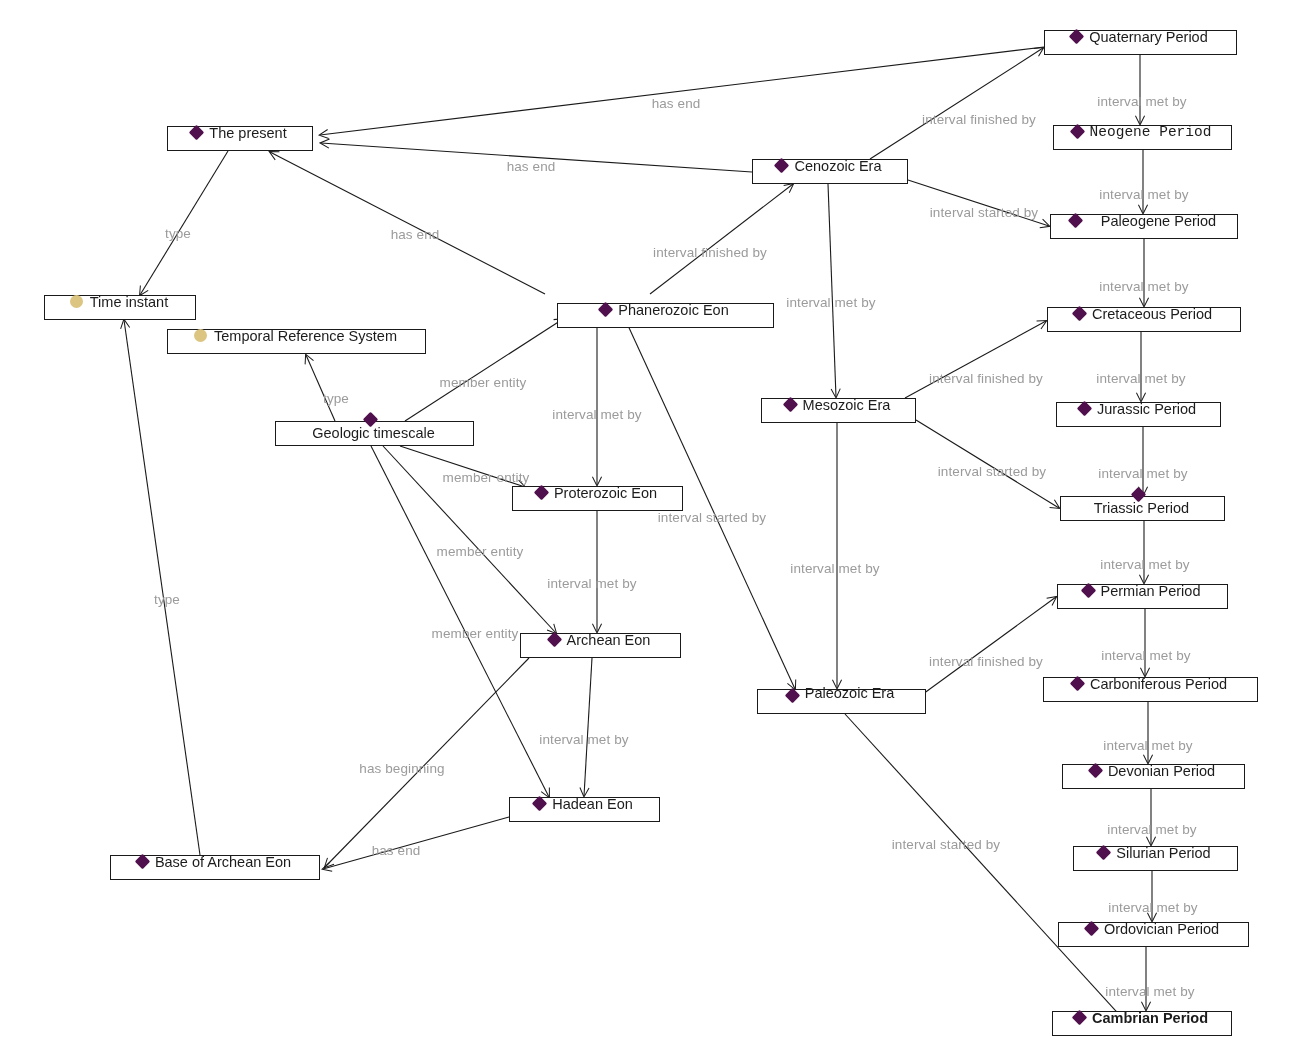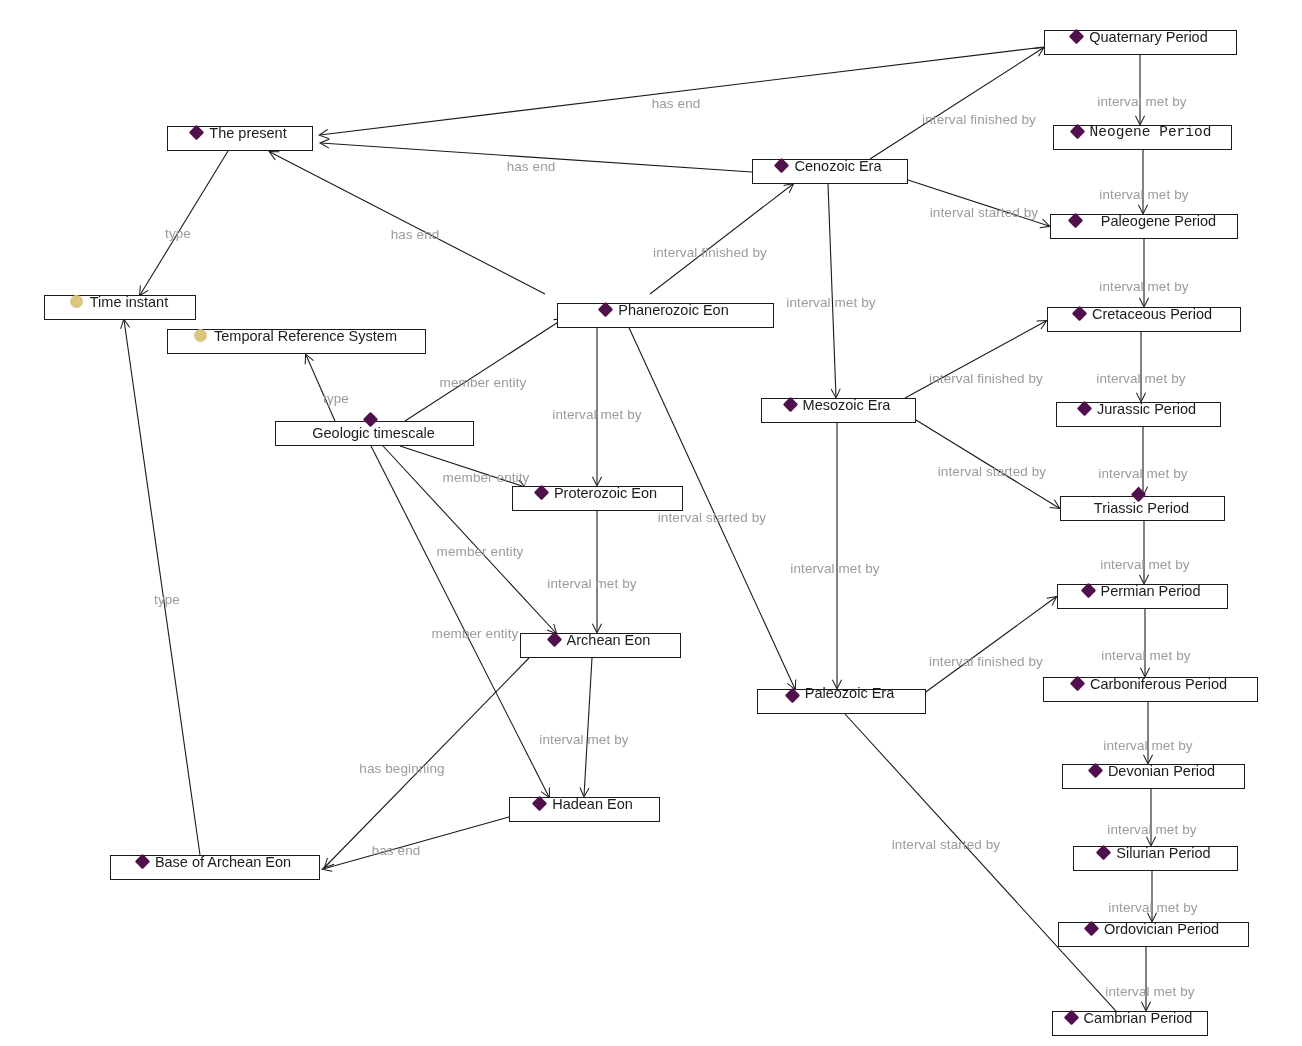--- a/index.html
+++ b/index.html
@@ -251,18 +251,18 @@
         <span class="label">Devonian Period</span>
       </div>
       <div class="node centered" style="left: 1073px; top: 846px; width: 165px;">
         <span class="glyph individual"></span>
         <span class="label">Silurian Period</span>
       </div>
       <div class="node centered" style="left: 1058px; top: 922px; width: 191px;">
         <span class="glyph individual"></span>
         <span class="label">Ordovician Period</span>
       </div>
-      <div class="node centered" style="left: 1052px; top: 1011px; width: 156px;">
+      <div class="node centered" style="left: 1052px; top: 1011px; width: 180px; font-weight: bold;">
         <span class="glyph individual"></span>
         <span class="label">Cambrian Period</span>
       </div>
     </div>
 </div>
 
 </body></html>

